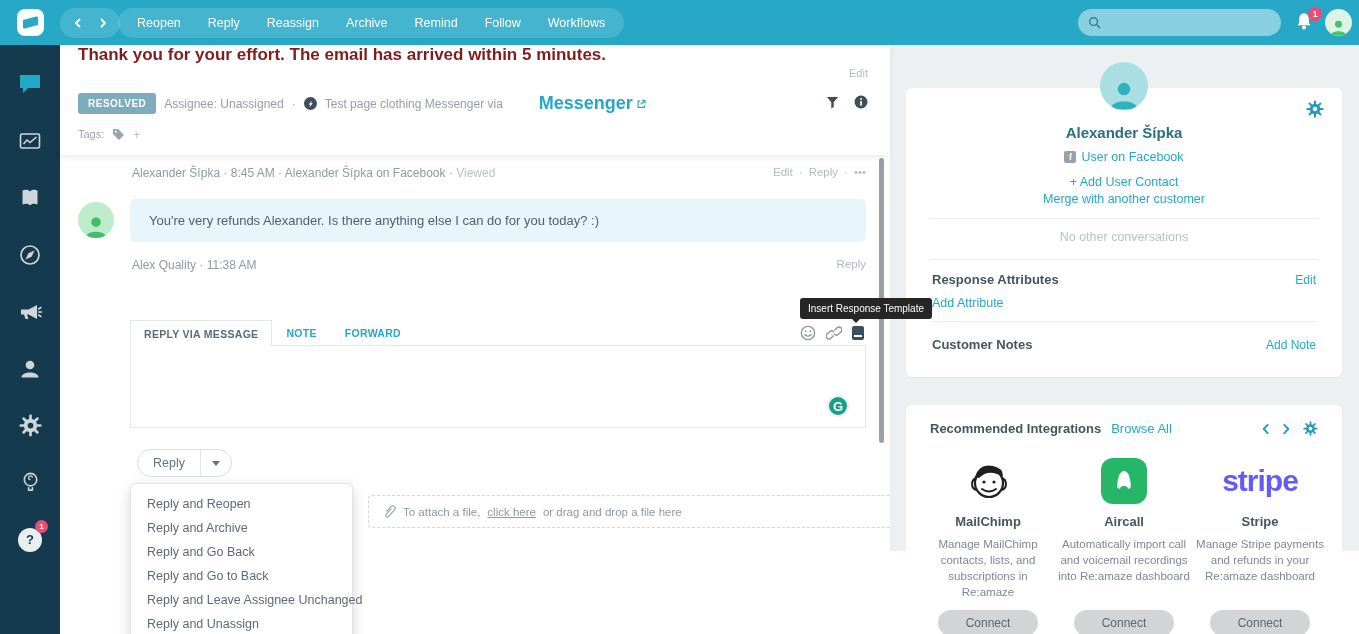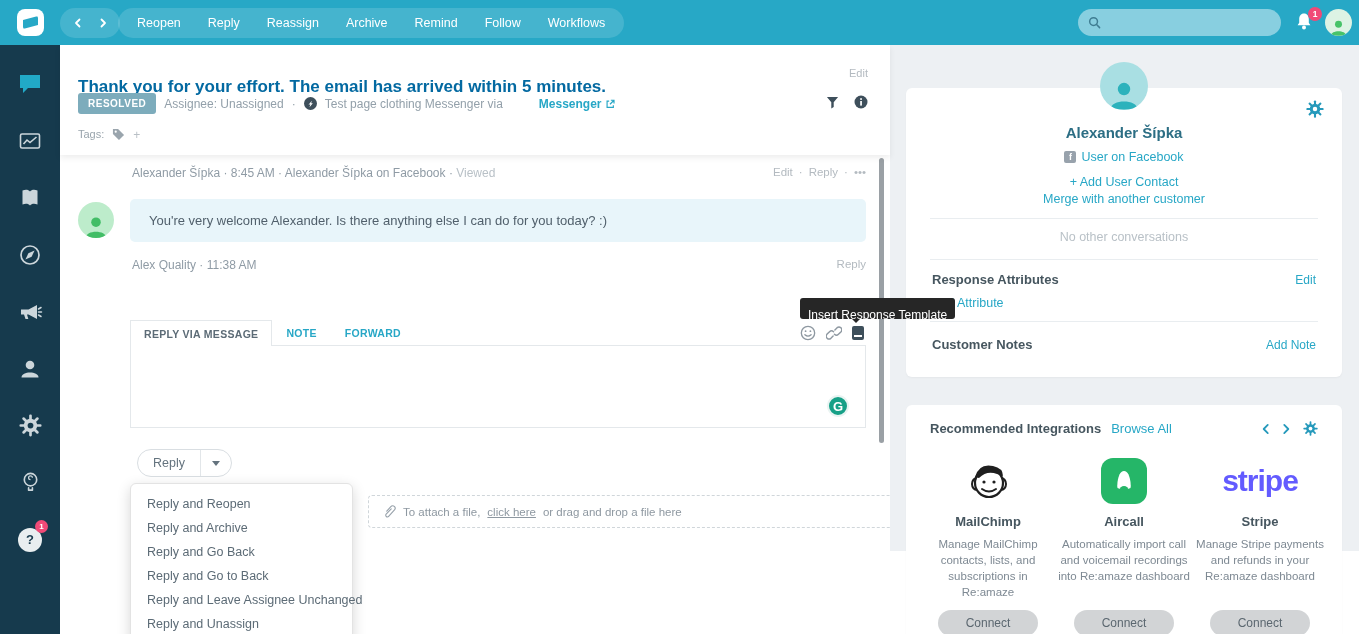--- a/index.html
+++ b/index.html
@@ -33,28 +33,28 @@
   .side-item { height:57px; width:60px; display:flex; align-items:center; justify-content:center; cursor:pointer; position:relative; }
   .help-bubble { width:24px; height:24px; border-radius:50%; background:#e9eef0; color:#16394c;
     font-weight:700; font-size:13px; display:flex; align-items:center; justify-content:center; }
   .help-badge { position:absolute; right:12px; top:9px; min-width:13px; height:13px; background:#f04a77; border-radius:7px;
     color:#fff; font-size:8px; font-weight:700; display:flex; align-items:center; justify-content:center; }
 
   
   .main { position:absolute; left:60px; top:45px; width:830px; height:589px; background:#fff; }
   .conv-header { position:absolute; left:0; top:0; width:100%; height:110px; background:#fff;
     box-shadow:0 3px 6px rgba(0,0,0,.07); z-index:6; }
-  .conv-title { position:absolute; left:18px; top:32px; font-size:17px; font-weight:700; color:#0369a1; }
+  .conv-title { position:absolute; left:18px; top:0; font-size:17px; font-weight:700; color:#7f1d1d; }
   .conv-edit { position:absolute; right:22px; top:22px; font-size:11px; color:#b3bac0; cursor:pointer; }
   .status-row { position:absolute; left:18px; top:48px; display:flex; align-items:center; gap:8px; }
   .badge-resolved { background:#7dacbc; color:#fff; font-size:10px; font-weight:700; letter-spacing:.5px;
     padding:5px 10px; border-radius:3px; }
   .meta-txt { font-size:12px; color:#93a0aa; }
   .ms-circle { width:13px; height:13px; border-radius:50%; background:#3e4f5b; display:flex; align-items:center; justify-content:center; }
-  .messenger-link { font-size:12px; font-weight:700; color:#27a7c6; cursor:pointer; display:flex; align-items:center; gap:3px;padding-left:28px; }
+  .messenger-link { font-size:18px; font-weight:700; color:#27a7c6; cursor:pointer; display:flex; align-items:center; gap:3px;padding-left:28px; }
   .header-icons { position:absolute; right:22px; top:50px; display:flex; gap:15px; align-items:center; }
   .tags-row { position:absolute; left:18px; top:83px; display:flex; align-items:flex-start; gap:8px;
     font-size:11px; color:#9aa5ad; }
   .tags-add { color:#b9c0c6; font-size:12px; cursor:pointer; }
 
   .thread { position:absolute; left:0; top:110px; width:100%; height:479px; background:#fff; }
   .msg-meta { position:absolute; left:72px; top:11px; font-size:12px; color:#8f9ba5; }
   .msg-meta .viewed { color:#b9c1c7; }
   .msg-actions { position:absolute; right:24px; top:11px; font-size:11.5px; color:#b3bac0; display:flex; gap:6px; align-items:center; }
   .msg-actions span { cursor:pointer; }
@@ -93,21 +93,21 @@
   .reply-menu li { font-size:12.5px; color:#5c6b76; padding:5px 16px; cursor:pointer; white-space:nowrap; }
 
   .attach-box { position:absolute; left:308px; top:340px; width:558px; height:33px; border:1px dashed #d0d6da;
     border-radius:4px; display:flex; align-items:center; padding:0 13px; gap:7px; font-size:11.5px; color:#8e98a1; }
   .attach-box u { cursor:pointer; }
 
   .scroll-thumb { position:absolute; left:819px; top:113px; width:5px; height:285px; background:#9aa0a5; border-radius:3px; }
 
   
   .tooltip { position:absolute; left:800px; top:298px; height:21px; background:#262626; color:#fff;
-    font-size:12px; line-height:21px; padding:7px 8px; border-radius:3px; z-index:40; white-space:nowrap; }
+    font-size:10px; line-height:21px; padding:0 8px; border-radius:3px; z-index:40; white-space:nowrap; }
   .tooltip::after { content:""; position:absolute; top:100%; left:52px; border:4px solid transparent; border-top-color:#262626; }
 
   
   .right { position:absolute; left:890px; top:45px; width:469px; height:506px; background:#edf0f3; }
   .card { position:absolute; background:#fff; border-radius:6px; box-shadow:0 1px 2px rgba(0,0,0,.04); }
   .card-customer { left:16px; top:43px; width:436px; height:289px; }
   .cust-avatar { position:absolute; left:194px; top:-26px; width:48px; height:48px; border-radius:50%;
     background:#a9dfe3; display:flex; align-items:flex-end; justify-content:center; overflow:hidden; }
   .cust-gear { position:absolute; right:18px; top:12px; cursor:pointer; }
   .cust-name { position:absolute; left:0; top:36px; width:100%; text-align:center; font-size:15px; font-weight:700; color:#2c6e84; }
@@ -312,21 +312,21 @@
         <span>•••</span>
       </div>
 
       <div class="avatar-green av1">
         <svg width="26" height="24" viewBox="0 0 24 22" fill="#42bd66">
           <circle cx="12" cy="7.5" r="4.4"></circle>
             <path d="M2.5 22 C2.5 14.5 21.5 14.5 21.5 22 Z"></path>
         </svg>
       </div>
       <div class="bubble">
-        <span>You're very welcome Alexander. Is there anything else I can do for you today? :)</span>
+        <span>You're very refunds Alexander. Is there anything else I can do for you today? :)</span>
       </div>
       <div class="msg-footer-meta">Alex Quality · 11:38 AM</div>
       <div class="msg-footer-reply">Reply</div>
 
       <div class="composer">
         <div class="compose-tabs">
           <div class="tab-active">REPLY VIA MESSAGE</div>
           <div class="tab">NOTE</div>
           <div class="tab">FORWARD</div>
           <div class="compose-icons">

